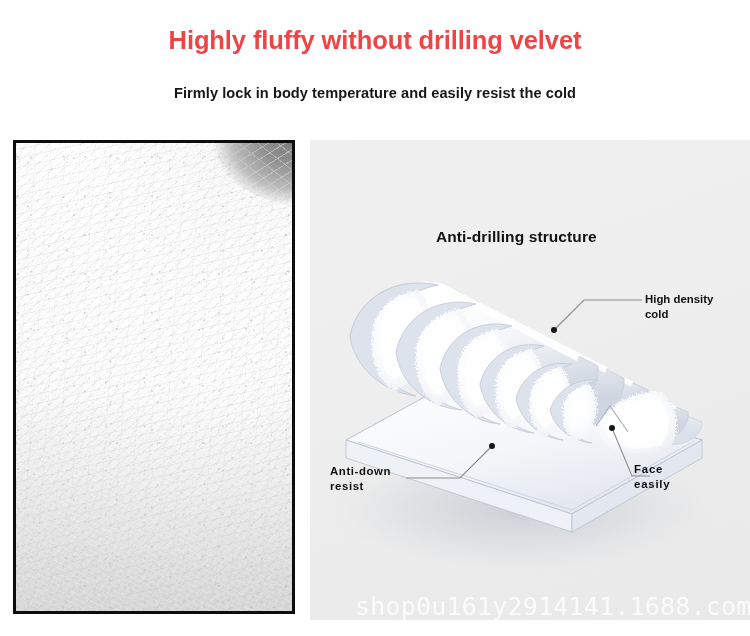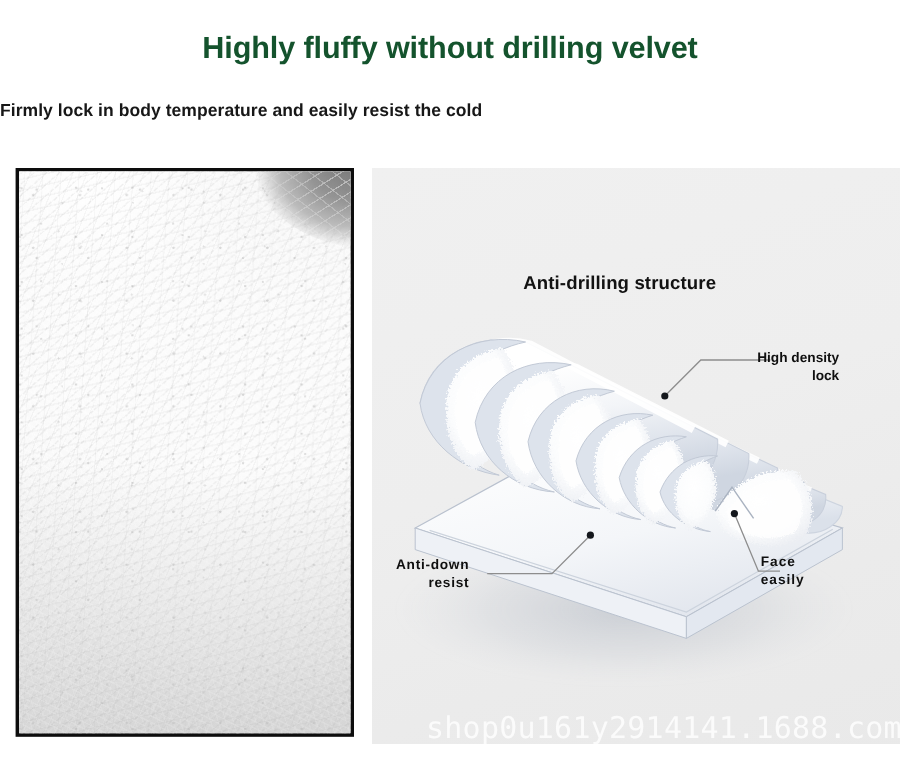--- a/index.html
+++ b/index.html
@@ -25,29 +25,29 @@
     height: 130px;
   }
   #headline {
     position: absolute;
     left: 0;
     top: 26px;
     width: 750px;
     text-align: center;
     font-size: 25.5px;
     font-weight: bold;
-    color: #14532d;
+    color: #ef4444;
     letter-spacing: -0.1px;
   }
   #subtitle {
     position: absolute;
     left: 0;
     top: 85px;
     width: 750px;
-    text-align: left;
+    text-align: center;
     font-size: 14.6px;
     font-weight: bold;
     color: #171717;
     letter-spacing: 0.05px;
   }
 
   
   #fiber-panel {
     position: absolute;
     left: 13px;
@@ -186,24 +186,24 @@
 
   
   .callout {
     position: absolute;
     font-size: 11.4px;
     font-weight: bold;
     color: #0f0f0f;
     line-height: 1.32;
     white-space: nowrap;
   }
-  #callout-high-density { left: 321px; top: 152px; text-align: right; }
+  #callout-high-density { left: 335px; top: 152px; }
   #callout-anti-down    { left: 20px;  top: 324px; }
   #callout-face-cloth   { left: 324px; top: 322px; letter-spacing: .8px; }
-  #callout-anti-down .cl-line { letter-spacing: .6px; text-align: right; }
+  #callout-anti-down .cl-line { letter-spacing: .6px; }
 
   
   #watermark {
     position: absolute;
     left: 355px;
     top: 592px;
     width: 395px;
     font-size: 25px;
     font-family: "DejaVu Sans Mono", monospace;
     color: rgba(255,255,255,.80);
@@ -393,21 +393,21 @@
     </g>
 
     <g>
       <polyline points="302,288 322,336 340,336" fill="none" stroke="#8d8d8d" stroke-width="1.1"></polyline>
       <circle cx="302" cy="288" r="3" fill="#14171c"></circle>
     </g>
   </svg>
 
   <div class="callout" id="callout-high-density">
     <div class="cl-line">High density</div>
-    <div class="cl-line">lock</div>
+    <div class="cl-line">cold</div>
   </div>
 
   <div class="callout" id="callout-anti-down">
     <div class="cl-line">Anti-down</div>
     <div class="cl-line">resist</div>
   </div>
 
   <div class="callout" id="callout-face-cloth">
     <div class="cl-line">Face</div>
     <div class="cl-line">easily</div>

